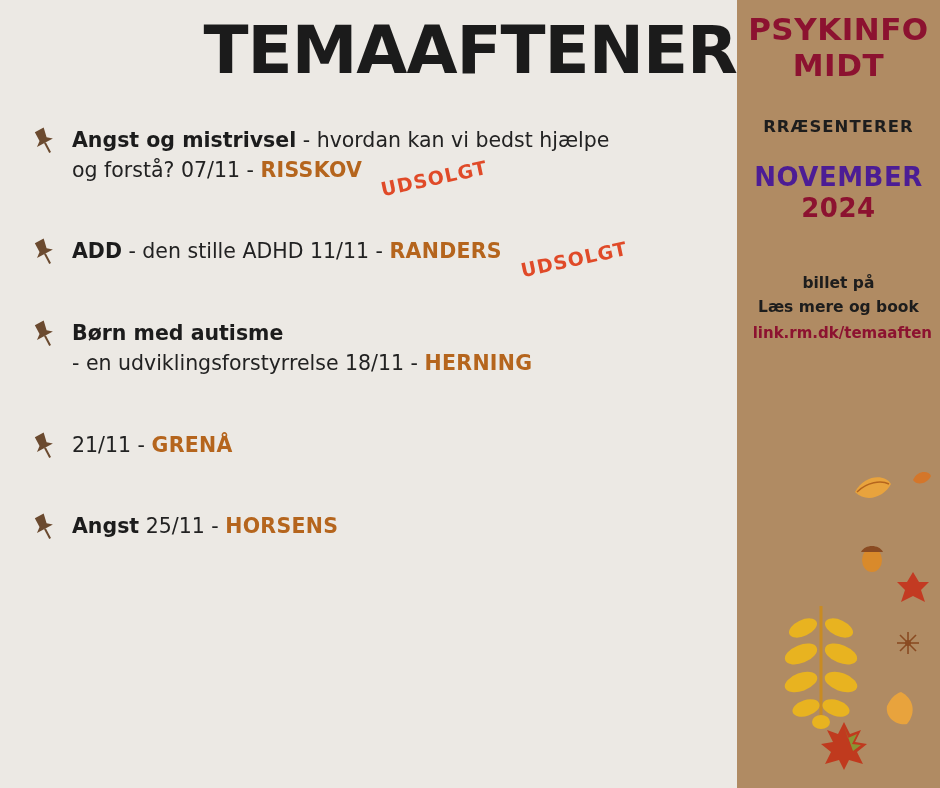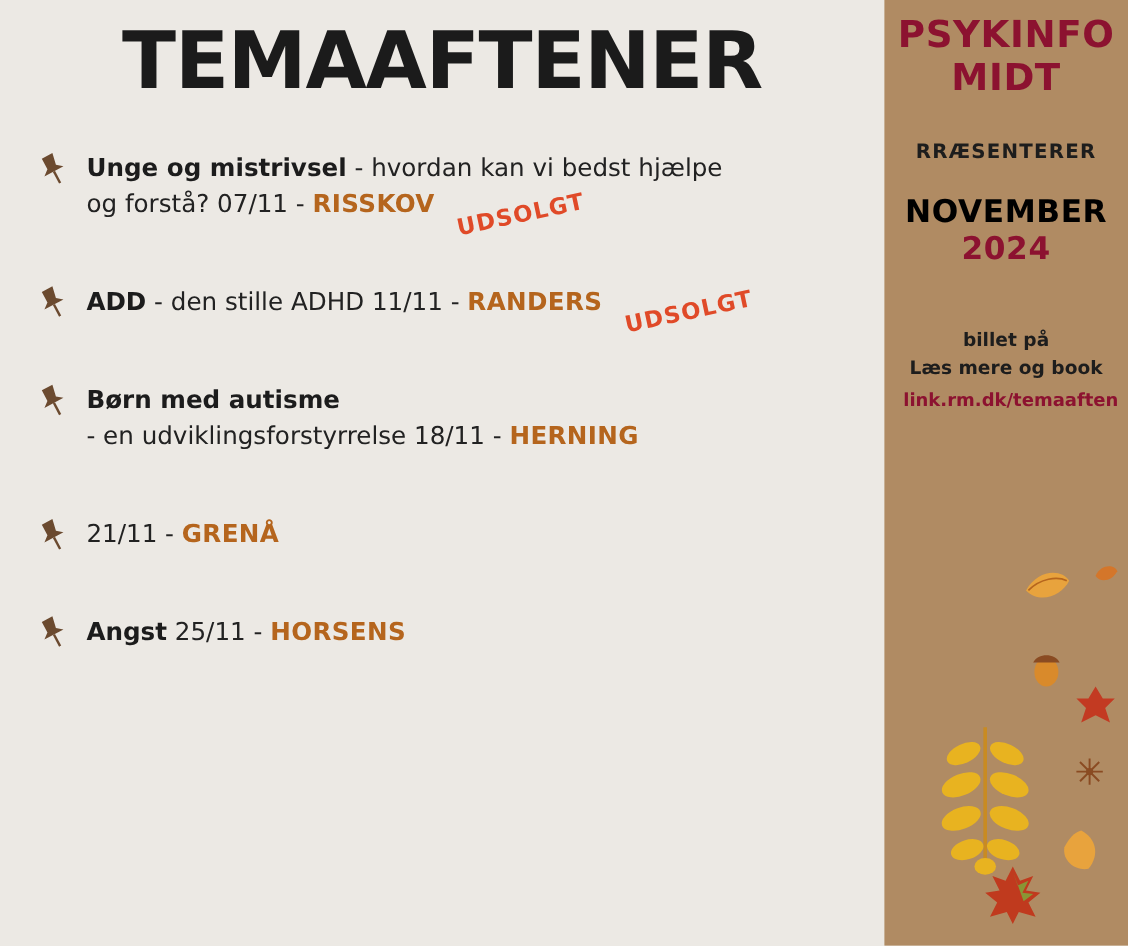--- a/index.html
+++ b/index.html
@@ -28,21 +28,21 @@
     background: #ece9e4;
     box-sizing: border-box;
     padding: 0;
   }
   .poster-title {
     font-family: "DejaVu Sans", "Liberation Sans", sans-serif;
     font-weight: bold;
     font-size: 66px;
     letter-spacing: -1px;
     color: #1b1b1b;
-    text-align: center;
+    text-align: right;
     margin: 8px 0 0 0;
     padding: 10px 0 0 0;
     line-height: 1;
   }
   .events {
     margin-top: 42px;
     padding-left: 26px;
   }
   .event {
     position: relative;
@@ -99,21 +99,21 @@
   .presents {
     font-weight: bold;
     font-size: 16.5px;
     color: #1d1d1d;
     letter-spacing: 1px;
     margin-top: 34px;
   }
   .month {
     font-weight: bold;
     font-size: 26px;
-    color: #000000;
+    color: #4c1d95;
     line-height: 1.2;
     margin-top: 26px;
     letter-spacing: 0.5px;
   }
   .year {
     font-weight: bold;
     font-size: 26px;
     color: #8c1230;
     line-height: 1.2;
     letter-spacing: 0.5px;
@@ -160,21 +160,21 @@
       <div class="event">
         <span class="pin">
           <svg width="32" height="30" viewBox="0 0 32 30">
             <g transform="rotate(-28 16 15)">
               <path d="M12 3 L22 3 L20 13 L25 17 L7 17 L12 13 Z" fill="#6b4a2f"></path>
               <rect x="15" y="17" width="2" height="11" fill="#6b4a2f"></rect>
             </g>
           </svg>
         </span>
         <span class="line">
-          <b class="bold">Unge og mistrivsel</b><span> - hvordan kan vi bedst hjælpe</span>
+          <b class="bold">Angst og mistrivsel</b><span> - hvordan kan vi bedst hjælpe</span>
         </span>
         <span class="line">
           <span>og forstå? 07/11 - </span><span class="place">RISSKOV</span><span class="sold-out">UDSOLGT</span>
         </span>
       </div>
 
       <div class="event">
         <span class="pin">
           <svg width="32" height="30" viewBox="0 0 32 30">
             <g transform="rotate(-28 16 15)">

